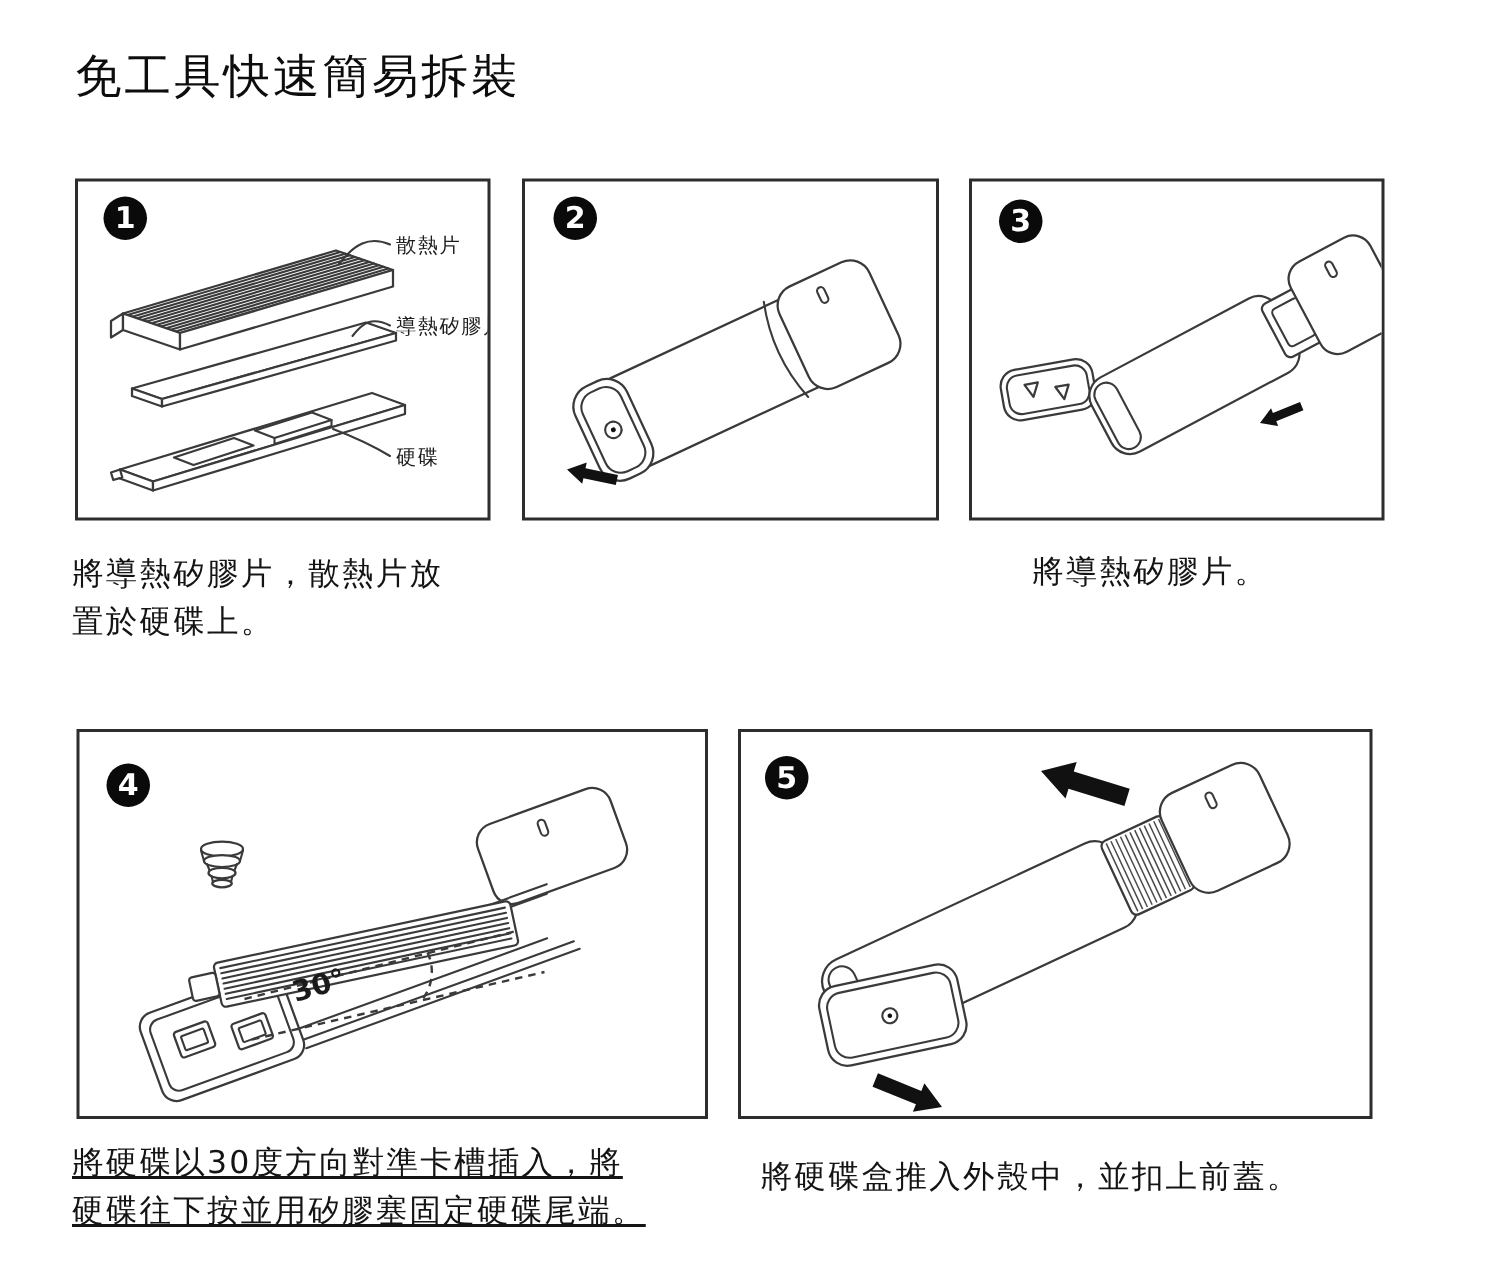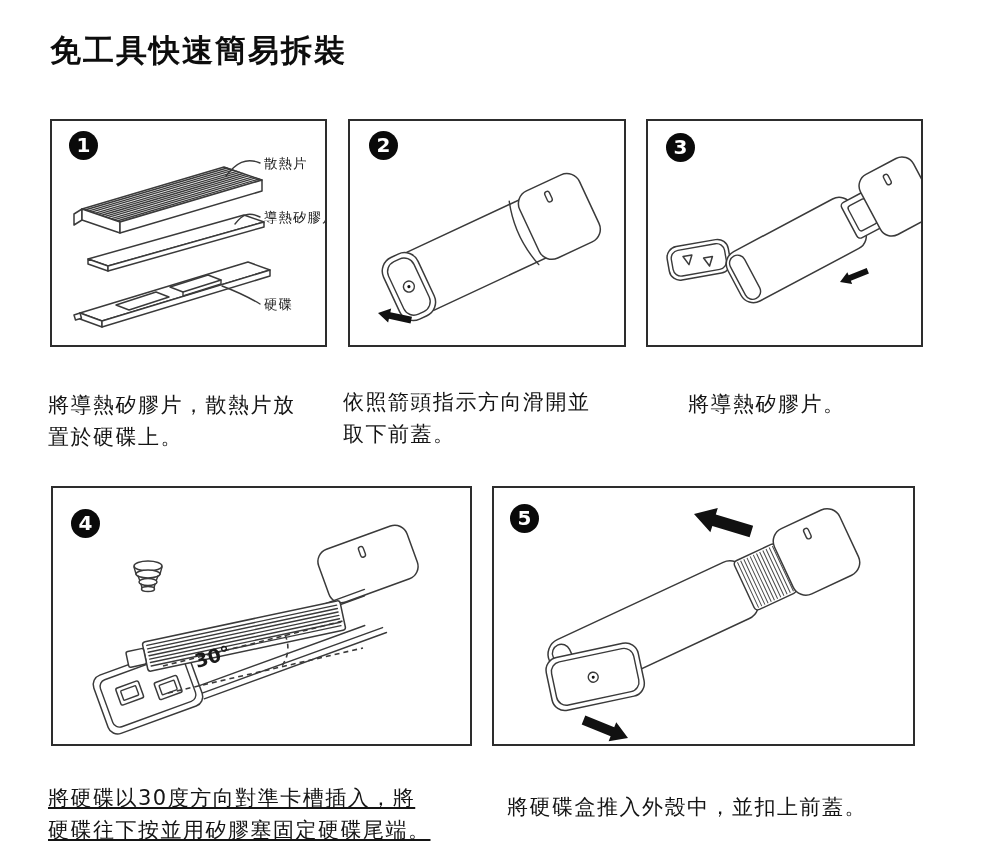--- a/index.html
+++ b/index.html
@@ -1,35 +1,35 @@
 <!DOCTYPE html>
 <html><head>
 <meta charset="utf-8">
 <style>
   html,body{margin:0;padding:0;background:#fff;}
   #sheet{
     position:relative;width:1000px;height:847px;background:#ffffff;
     font-family:"DejaVu Sans", sans-serif;overflow:hidden;
   }
   .title{
-    position:absolute;left:50px;top:30px;font-size:31px;font-weight:700;
+    position:absolute;left:50px;top:30px;font-size:31px;font-weight:400;
     color:#0d0d0d;letter-spacing:2px;white-space:nowrap;
   }
   .panel{
     position:absolute;border:2px solid #2d2d2d;background:#fff;box-sizing:border-box;
   }
   .badge{
     position:absolute;width:29px;height:29px;border-radius:50%;background:#0a0a0a;
     color:#fff;font-weight:bold;font-size:20px;line-height:29px;text-align:center;
     z-index:3;
   }
   .draw{position:absolute;left:0;top:0;z-index:1;}
   .caption{
     position:absolute;font-size:21px;color:#141414;line-height:32px;
-    letter-spacing:1.5px;white-space:pre-line;z-index:2;margin-top:23px;
+    letter-spacing:1.5px;white-space:pre-line;z-index:2;
   }
   .ln{fill:none;stroke:#3a3a3a;stroke-width:1.4;stroke-linejoin:round;stroke-linecap:round;}
   .fw{fill:#ffffff;stroke:#3a3a3a;stroke-width:1.5;stroke-linejoin:round;}
   .thin{fill:none;stroke:#4a4a4a;stroke-width:1;}
   .dash{fill:none;stroke:#3a3a3a;stroke-width:1.6;stroke-dasharray:5 4;}
   .blk{fill:#111;stroke:none;}
   .lbl{font-size:13.5px;fill:#1c1c1c;letter-spacing:1px;}
   .deg{font-size:19px;font-weight:bold;fill:#1a1a1a;}
 </style>
 </head>
@@ -182,20 +182,18 @@
         <circle class="ln" cx="99" cy="189" r="5"></circle>
         <circle class="blk" cx="99" cy="189" r="1.5"></circle>
       </g>
       <use href="#arrow" transform="translate(200,26) rotate(197) scale(1.5)"></use>
       <use href="#arrow" transform="translate(134,250) rotate(22) scale(1.2)"></use>
     </svg>
   </div>
 
   <div class="caption" style="left:48px;top:366px;width:300px;">將導熱矽膠片，散熱片放
 置於硬碟上。</div>
-  <div class="caption" style="left:343px;top:363px;width:300px;">依照箭頭指示方向滑開並
-取下前蓋。</div>
   <div class="caption" style="left:688px;top:365px;width:240px;">將導熱矽膠片。</div>
   <div class="caption" style="left:48px;top:759px;width:430px;text-decoration:underline;">將硬碟以30度方向對準卡槽插入，將
 硬碟往下按並用矽膠塞固定硬碟尾端。</div>
   <div class="caption" style="left:507px;top:768px;width:420px;">將硬碟盒推入外殼中，並扣上前蓋。</div>
 
 </div>
 
 </body></html>

